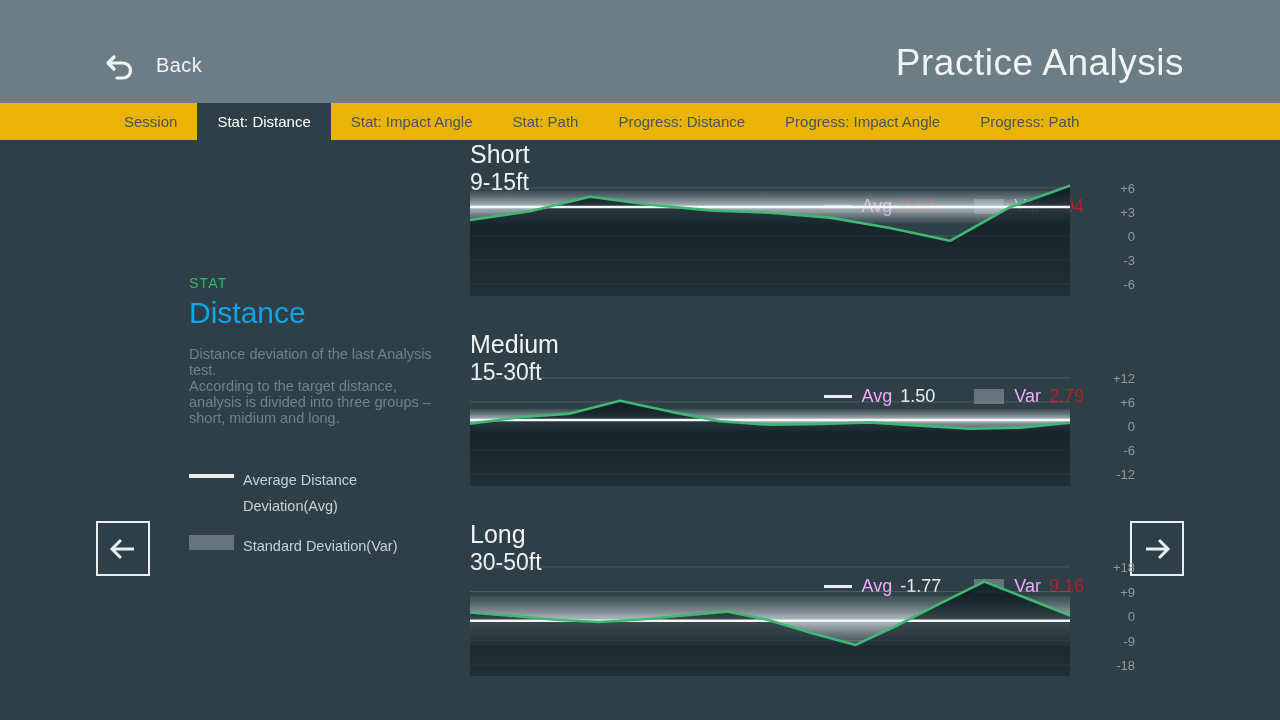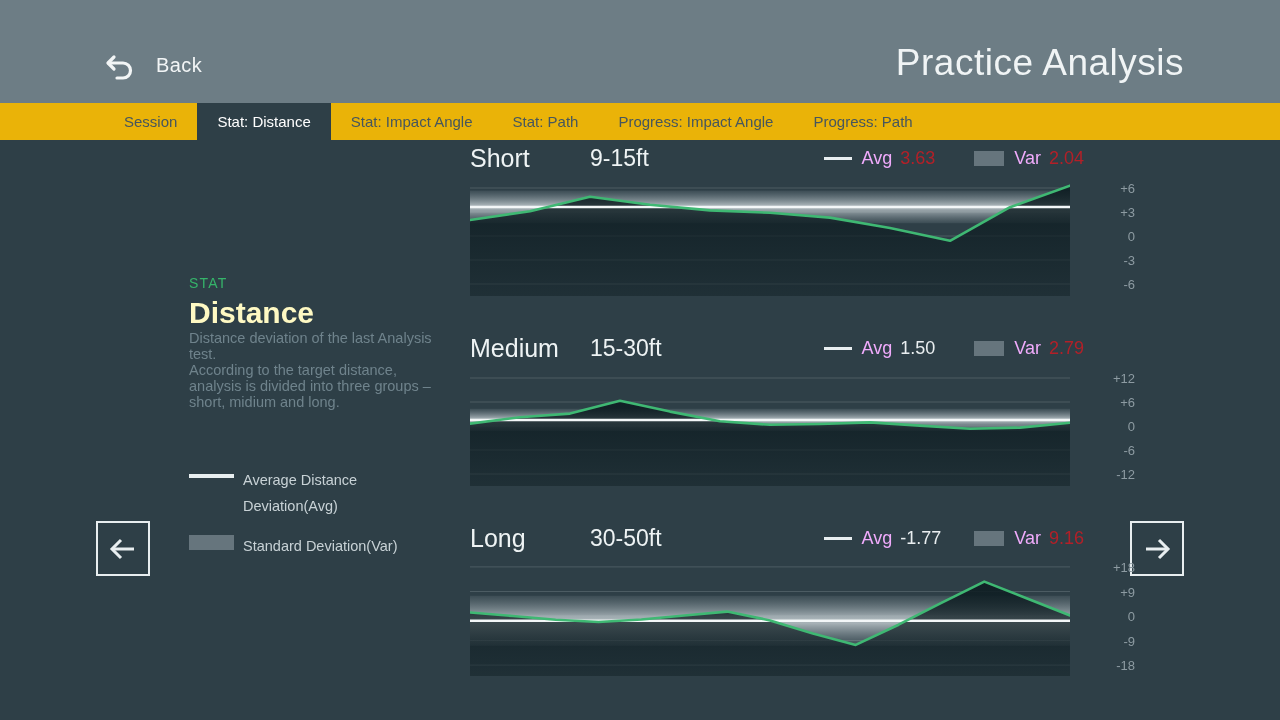--- a/index.html
+++ b/index.html
@@ -45,21 +45,21 @@
     cursor: pointer;
   }
   .tab.active { background: #2e3f47; color: #ffffff; }
 
   
   .body { position: absolute; top: 140px; left: 0; width: 1280px; height: 580px; background: #2e3f47; }
 
   
   .info-panel { position: absolute; left: 189px; top: 135px; width: 250px; }
   .stat-kicker { font-size: 14px; color: #35b46a; letter-spacing: 1.2px; margin-bottom: 5px; }
-  .stat-title { font-size: 30px; color: #fef9c3; margin-bottom: 0; font-weight: 700; }
+  .stat-title { font-size: 30px; color: #0ea5e9; margin-bottom: 16px; font-weight: 400; }
   .stat-desc { font-size: 14.5px; line-height: 16px; color: #6f838c; }
 
   .legend { position: absolute; left: 189px; top: 327px; width: 260px; }
   .legend-row { display: flex; align-items: flex-start; margin-bottom: 14px; }
   .legend-swatch-line { width: 45px; height: 4px; background: #e8eef0; margin-top: 7px; margin-right: 9px; flex: none; }
   .legend-swatch-band { width: 45px; height: 15px; background: #66757d; margin-top: 2px; margin-right: 9px; flex: none; }
   .legend-label { font-size: 14.5px; line-height: 26px; color: #c8d2d6; }
 
   
   .nav-arrow {
@@ -67,22 +67,23 @@
     border: 2px solid #e8eef0; display: flex; align-items: center; justify-content: center;
     cursor: pointer; background: transparent;
   }
   .nav-arrow.left { left: 96px; }
   .nav-arrow.right { left: 1130px; }
   .nav-arrow svg { width: 30px; height: 26px; display: block; }
 
   
   .chart-group { position: absolute; left: 470px; width: 670px; }
   .chart-head {
-    position: relative; height: 36px; display: flex; align-items: center;
+    position: relative; height: 36px; display: flex; 
     color: #fff;
+    flex-direction: column;
   }
   .ch-name { font-size: 25px; color: #eef3f4; width: 120px; }
   .ch-range { font-size: 23px; color: #eef3f4; width: 230px; }
   .ch-stats { display: flex; align-items: center; margin-left: auto; padding-right: 45px; }
   .ch-avg-line { width: 28px; height: 3px; background: #e8eef0; margin-right: 10px; }
   .ch-lbl { font-size: 18px; color: #f0abfc; margin-right: 8px; }
   .ch-val { font-size: 18px; color: #e9eef0; min-width: 46px; }
   .ch-val.red { color: #b22028; }
   .ch-var-swatch { width: 30px; height: 15px; background: #66757d; margin-left: 28px; margin-right: 10px; }
 
@@ -111,20 +112,21 @@
       <span class="back-label">Back</span>
     </div>
     <div class="app-title">Practice Analysis</div>
   </div>
 
   <div class="tabbar" id="tabbar">
       <div class="tab">Session</div>
       <div class="tab active">Stat: Distance</div>
       <div class="tab">Stat: Impact Angle</div>
       <div class="tab">Stat: Path</div>
+      <div class="tab">Progress: Distance</div>
       <div class="tab">Progress: Impact Angle</div>
       <div class="tab">Progress: Path</div>
     </div>
 
   <div class="body">
 
     <div class="info-panel">
       <div class="stat-kicker">STAT</div>
       <div class="stat-title">Distance</div>
       <div class="stat-desc" id="stat-desc">

